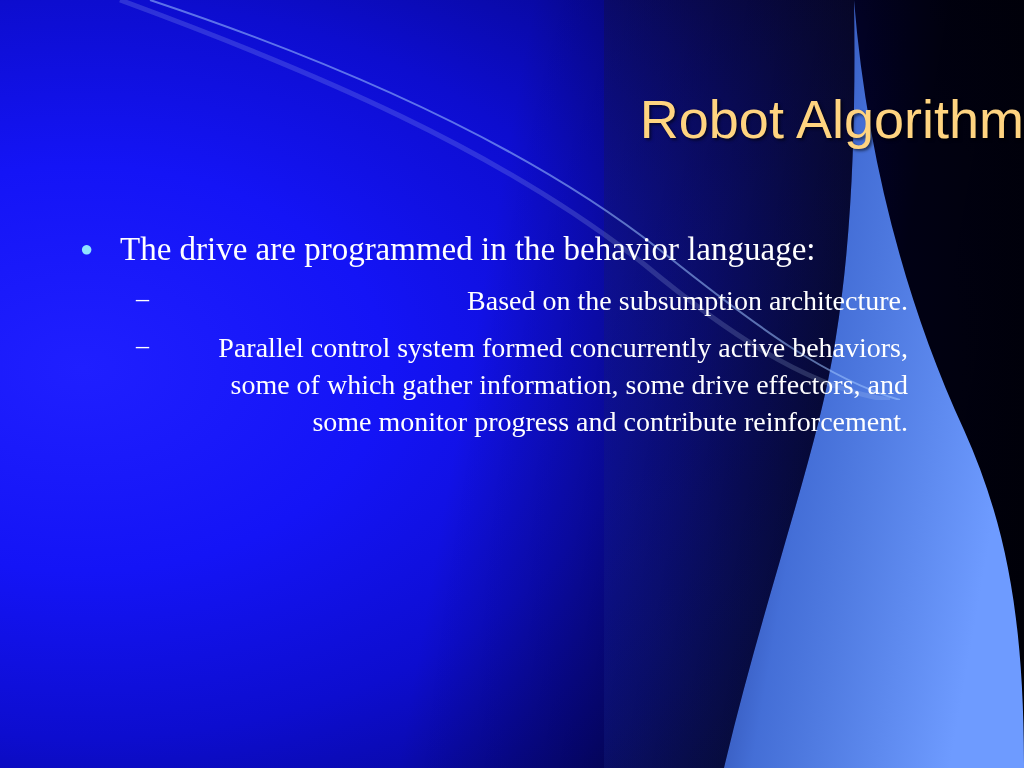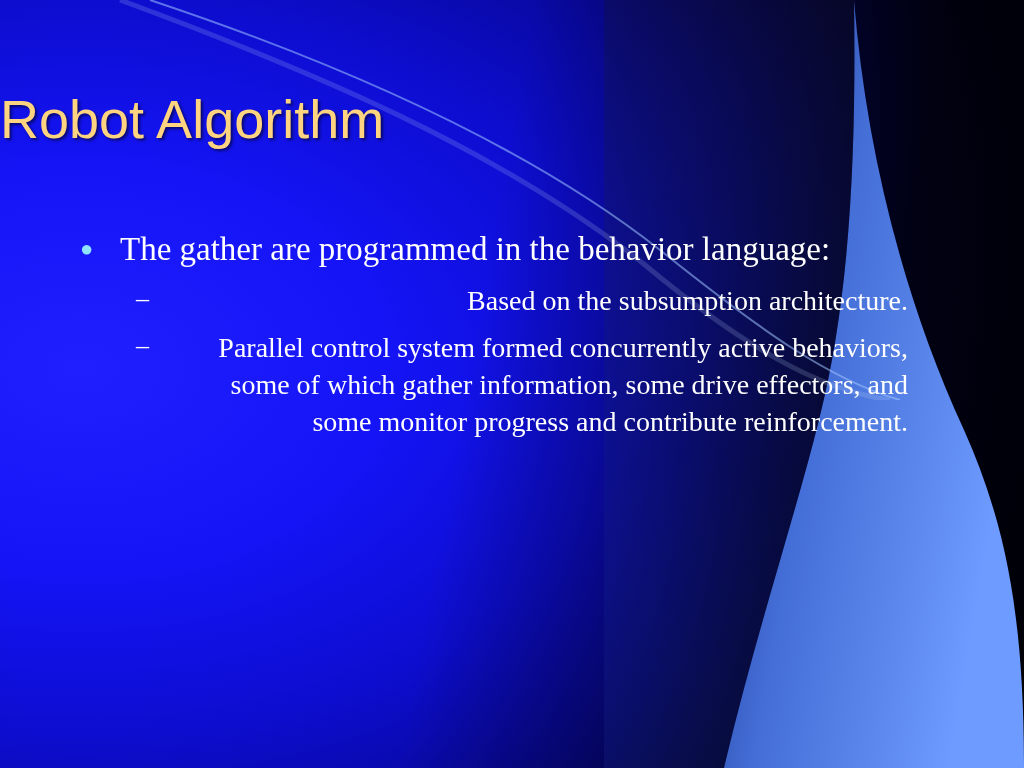--- a/index.html
+++ b/index.html
@@ -57,21 +57,21 @@
     width: 1024px;
     height: 400px;
   }
 
   
   .title {
     position: absolute;
     left: 0;
     top: 88px;
     width: 1024px;
-    text-align: left;
+    text-align: right;
     font-family: "Liberation Sans", sans-serif;
     font-size: 54px;
     color: #ffd480;
     text-shadow: 2px 2px 3px rgba(0,0,0,0.55);
     letter-spacing: 0px;
   }
 
   
   .body {
     position: absolute;
@@ -156,21 +156,21 @@
       <path d="M 120 0 C 310 70 500 150 645 265 C 745 348 820 390 890 400" fill="none" stroke="#c9dcff" stroke-opacity="0.18" stroke-width="5"></path>
     </svg>
   </div>
 
   <div class="title">Robot Algorithm</div>
 
   <div class="body">
 
     <div class="l1">
       <span class="l1-bullet">●</span>
-      <span class="l1-text">The gather are programmed in the behavior language:</span>
+      <span class="l1-text">The drive are programmed in the behavior language:</span>
     </div>
 
     <div class="l2">
       <span class="l2-dash">–</span>
       <span class="l2-text">Based on the subsumption architecture.</span>
     </div>
 
     <div class="l2">
       <span class="l2-dash">–</span>
       <span class="l2-text">Parallel control system formed concurrently active behaviors, some of which gather information, some drive effectors, and some monitor progress and contribute reinforcement.</span>

